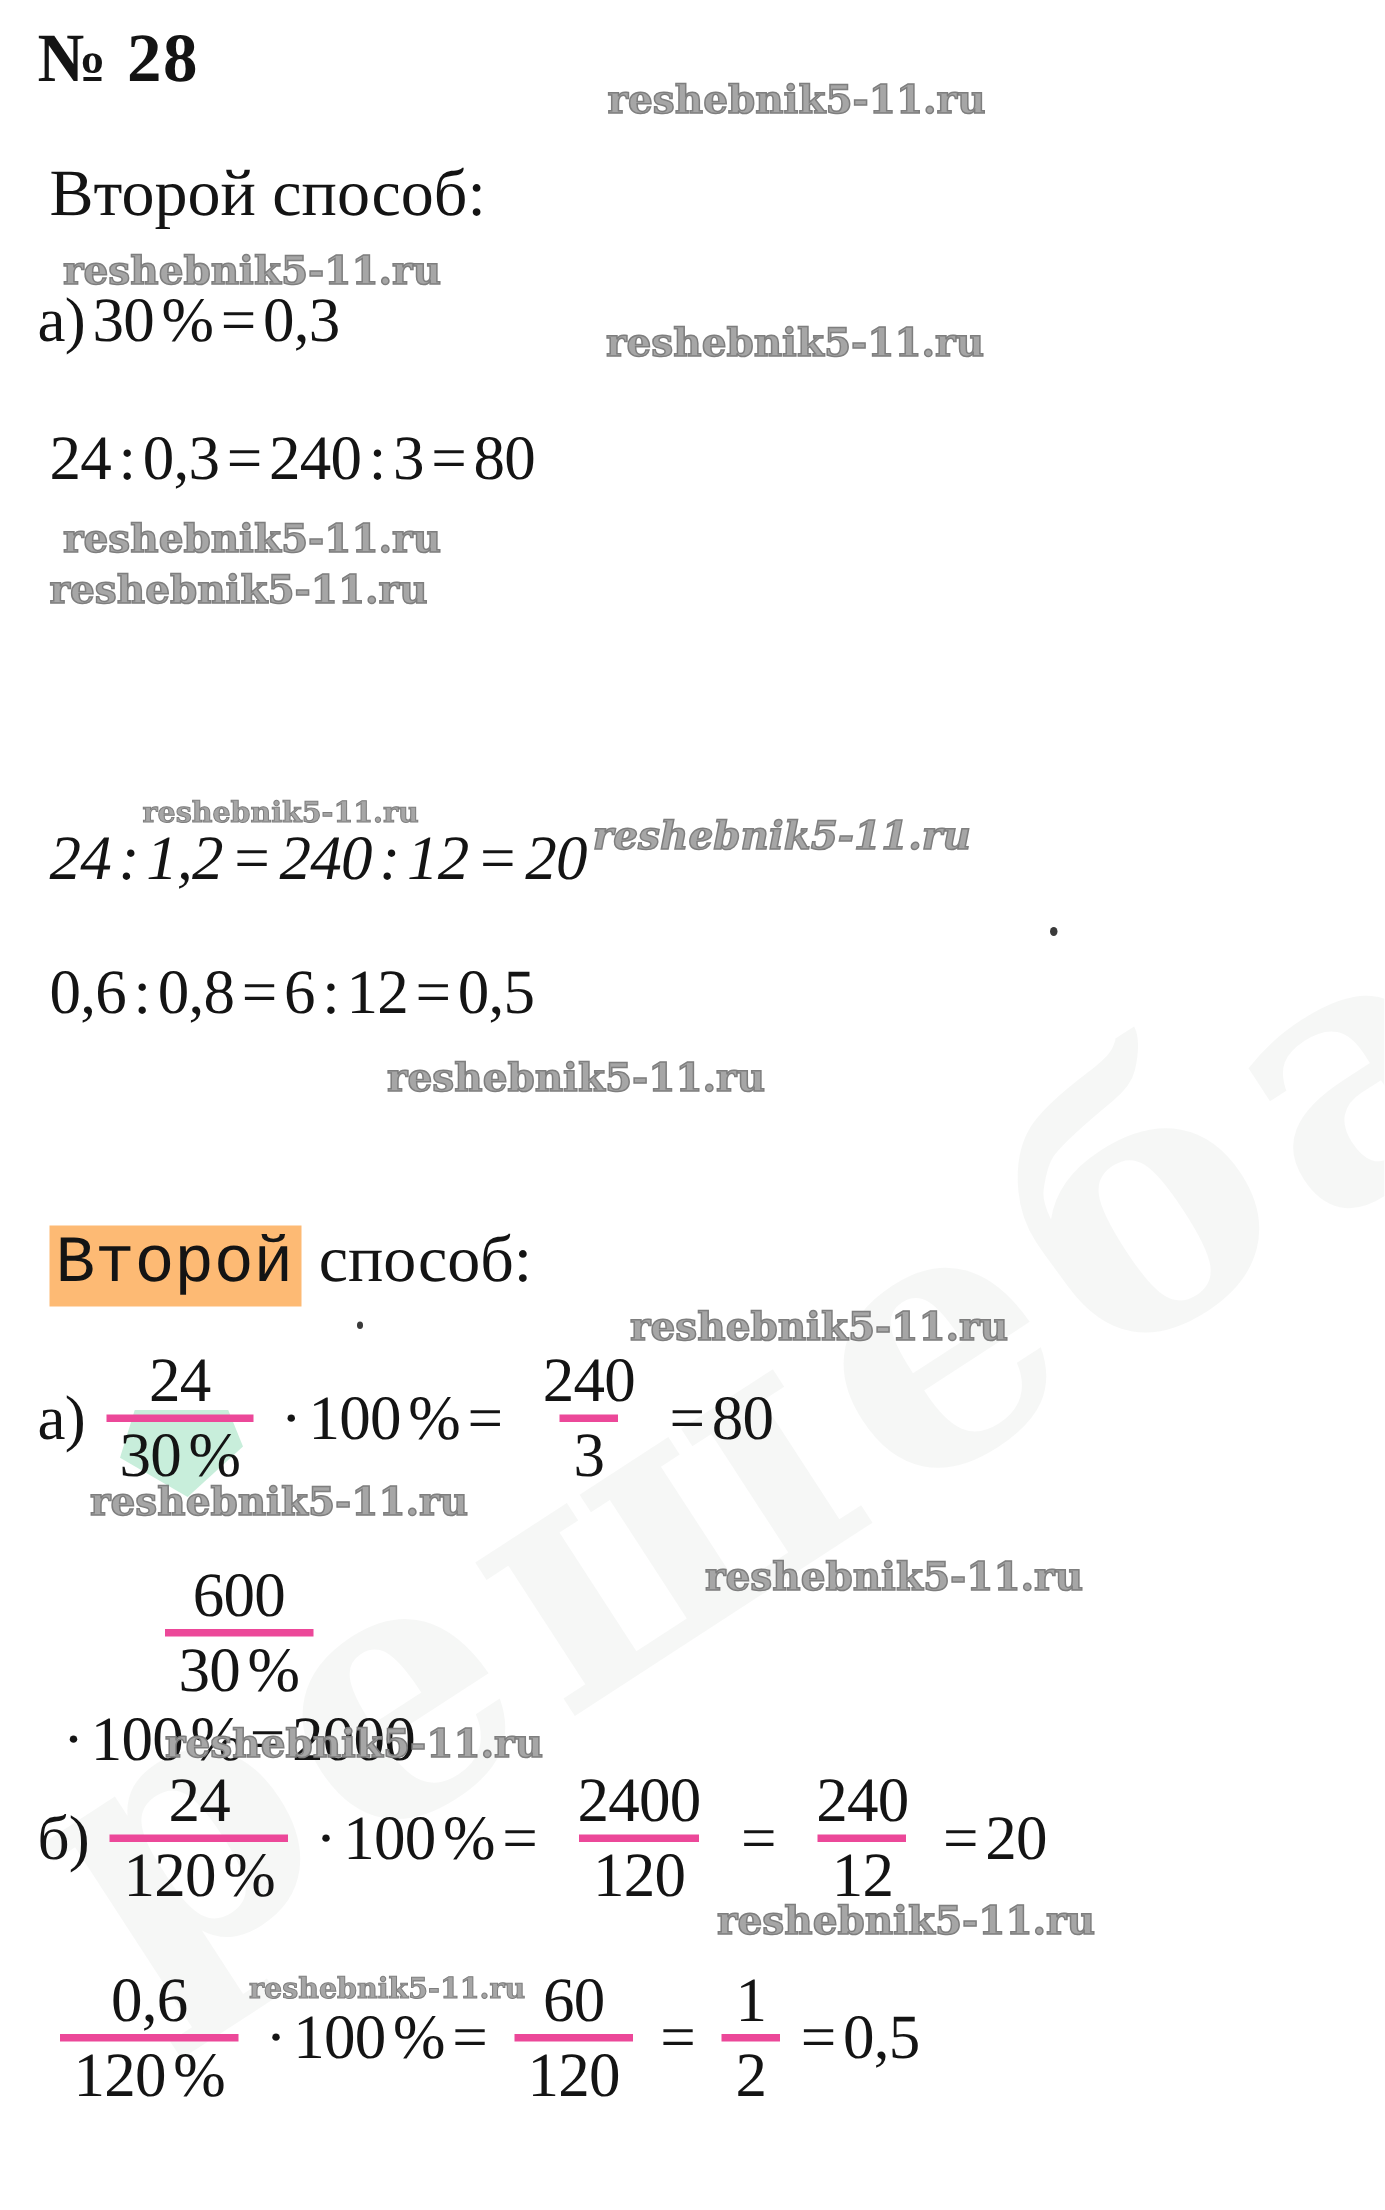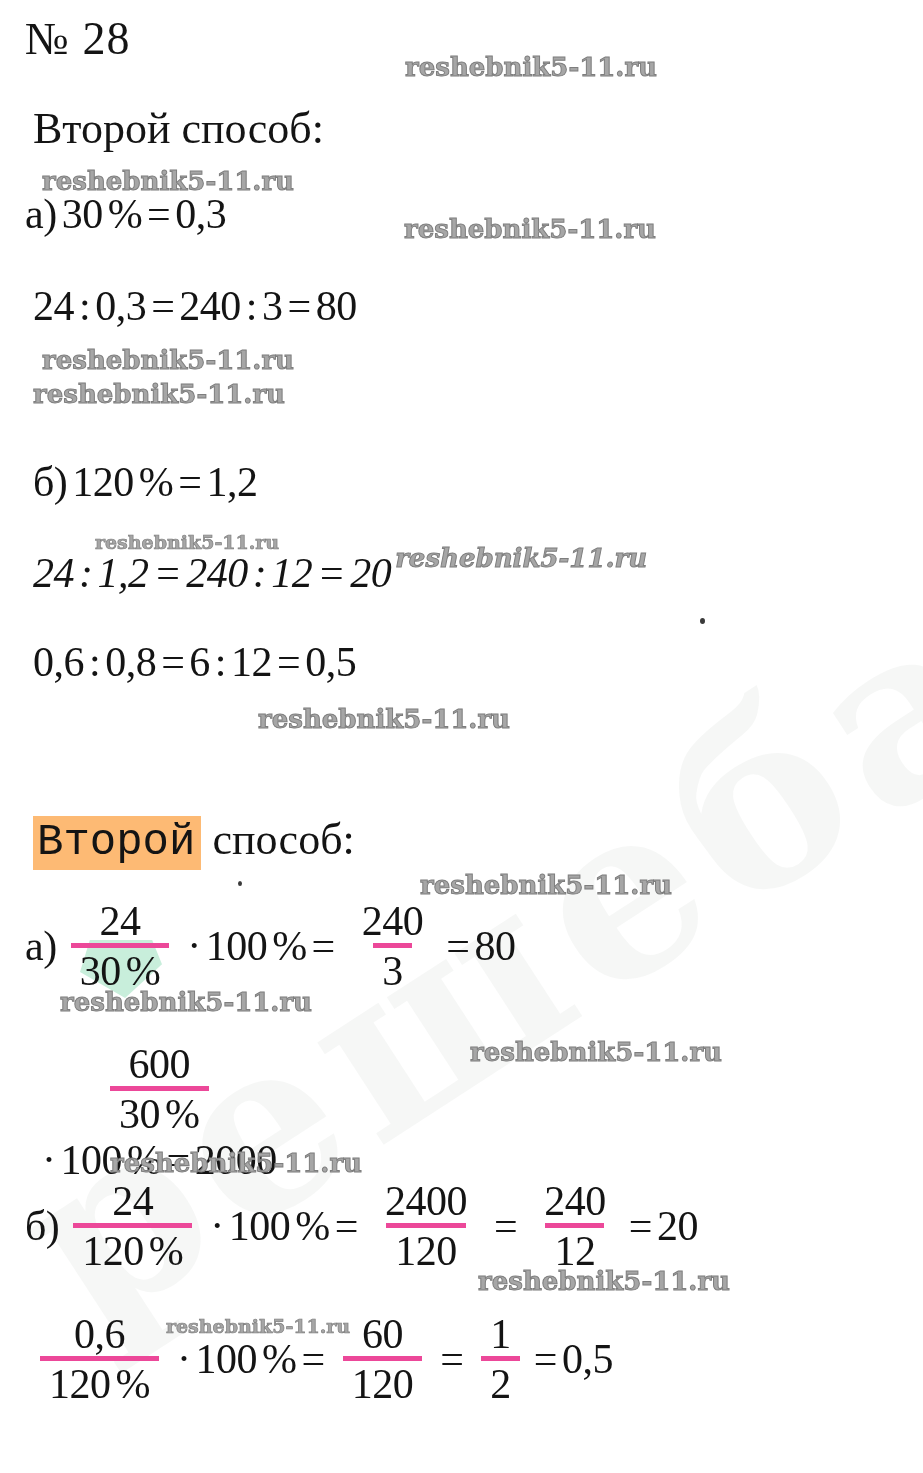--- a/index.html
+++ b/index.html
@@ -6,21 +6,21 @@
   .page{
     position:relative;
     width:923px;height:1473px;
     background:#ffffff;
     overflow:hidden;
     font-family:"Liberation Serif", "DejaVu Serif", serif;
     color:#141414;
   }
   
   .abs{position:absolute;white-space:nowrap;z-index:2;}
-  .problem-number{font-size:46px;font-weight:normal;letter-spacing:1px;}
+  .problem-number{font-size:46px;font-weight:bold;letter-spacing:1px;}
   .heading{font-size:44px;}
   .math{font-size:42px;letter-spacing:-0.5px;word-spacing:-5px;}
   
   .wm{
     position:absolute;white-space:nowrap;z-index:2;
     font-family:"DejaVu Serif", serif;font-weight:bold;
     font-size:26px;color:#a6a6a6;
     -webkit-text-stroke:1px #7e7e7e;
     letter-spacing:0px;
   }
@@ -77,21 +77,20 @@
   <div class="wm" style="left:404px;top:214px;">reshebnik5-11.ru</div>
 
   <div class="abs math" style="left:33px;top:282px;">24 : 0,3 = 240 : 3 = 80</div>
 
   <div class="wm" style="left:42px;top:345px;">reshebnik5-11.ru</div>
 
   <div class="abs math" style="left:33px;top:371px;display:flex;align-items:flex-start;">
       <span class="wm-inline" style="margin-top:8px;">reshebnik5-11.ru</span>
   </div>
 
-  <div class="abs math" style="left:33px;top:458px;">б) 120 % = 1,2</div>
 
   <div class="wm wm-small" style="left:95px;top:531px;">reshebnik5-11.ru</div>
 
   <div class="abs math" style="left:33px;top:549px;display:flex;align-items:flex-start;font-style:italic;">
     <span>24 : 1,2 = 240 : 12 = 20</span>
       <span class="wm-inline" style="margin-top:-6px;margin-left:4px;">reshebnik5-11.ru</span>
   </div>
 
   <div class="speck" style="left:700px;top:618px;width:5px;height:6px;"></div>
 

